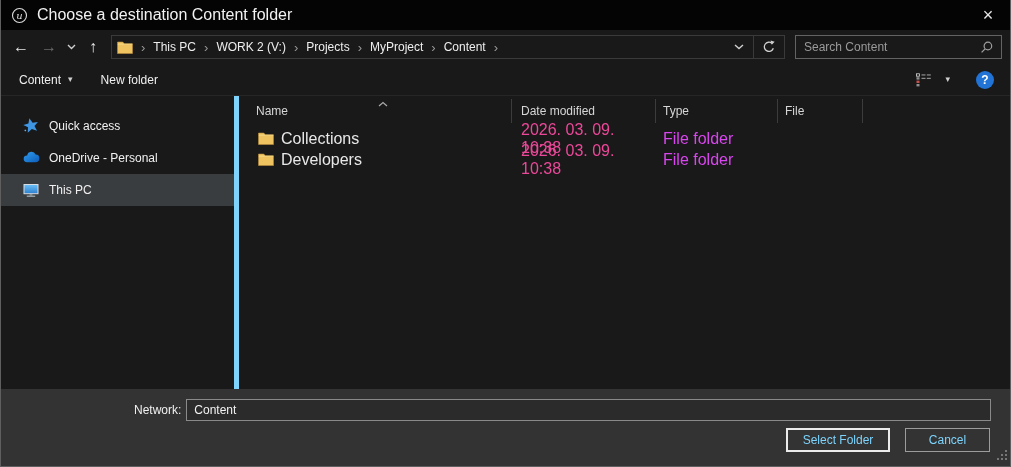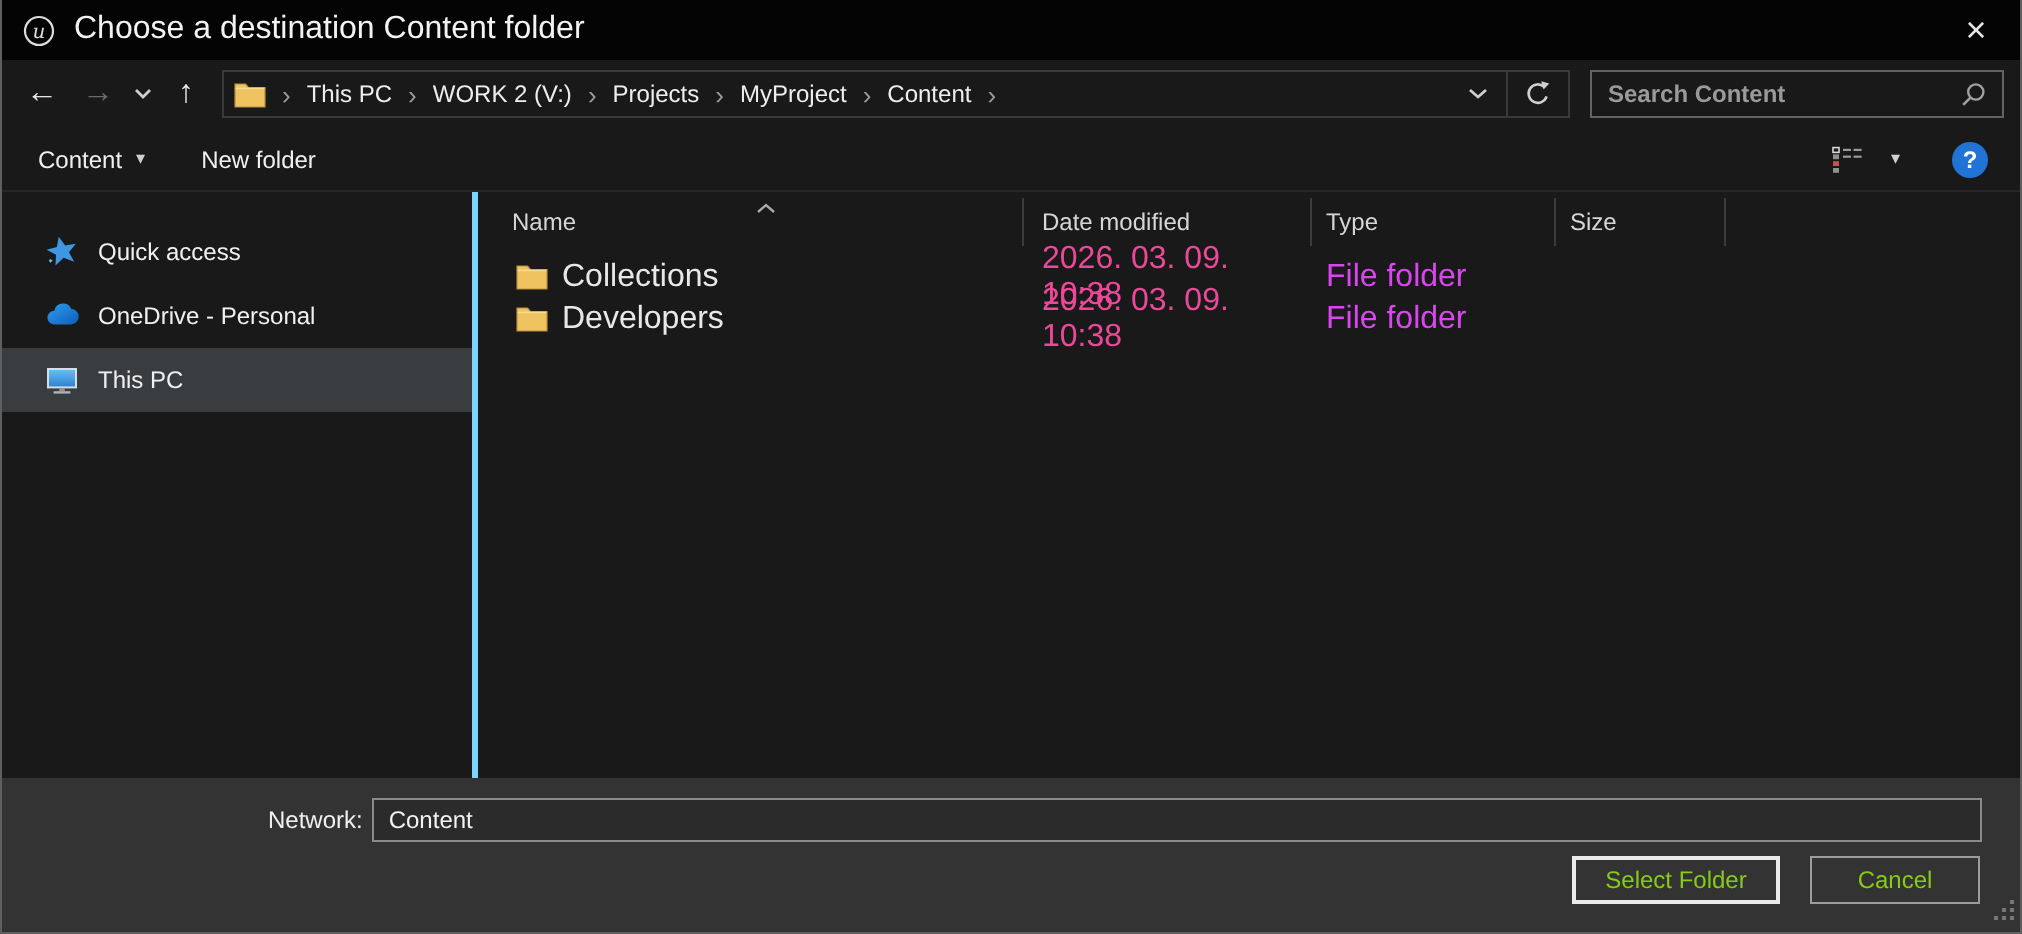--- a/index.html
+++ b/index.html
@@ -23,34 +23,34 @@
   .addressbar{ flex:1; height:24px; border:1px solid #3a3a3a; background:#191919;
                display:flex; align-items:center; margin-left:4px; padding:0 5px; min-width:0;}
   .crumb-sep{ color:#9a9a9a; font-size:13px; padding:0 8px; line-height:1;}
   .crumb{ color:#eeeeee; font-size:12px; white-space:nowrap;}
   .addr-right{ margin-left:auto; display:flex; align-items:center; height:100%;}
   .addr-divider{ width:1px; height:22px; background:#3a3a3a; margin:0 5px;}
   
   .searchbox{ width:207px; height:24px; margin-left:10px; border:1px solid #636363;
               background:#191919; display:flex; align-items:center; padding:0 8px;}
   .searchbox input{ flex:1; background:transparent; border:none; outline:none; color:#cccccc;
-                    font-size:12px; font-family:"Liberation Sans",sans-serif; min-width:0;font-weight:bold;}
+                    font-size:12px; font-family:"Liberation Sans",sans-serif; min-width:0;}
   .searchbox input::placeholder{ color:#9a9a9a; }
   
   .toolbar{ height:32px; background:#191919; display:flex; align-items:center;
             padding:0 16px 0 18px; border-bottom:1px solid #262626; flex:0 0 auto;}
   .tb-btn{ display:flex; align-items:center; gap:7px; color:#f0f0f0; font-size:12px; cursor:default;}
   .caret{ font-size:9px; color:#d0d0d0; line-height:1;}
   .tb-right{ margin-left:auto; display:flex; align-items:center;}
   .help-circle{ width:18px; height:18px; border-radius:50%; background:#2273d6; color:#ffffff;
                 font-weight:bold; font-size:12px; display:flex; align-items:center; justify-content:center;
                 margin-left:26px;}
   
   .content{ flex:1; display:flex; min-height:0; background:#191919;}
-  .sidebar{ width:238px; flex:0 0 auto; border-right:3px solid #7dd3fc; padding-top:14px;}
+  .sidebar{ width:238px; flex:0 0 auto; border-right:5px solid #7dd3fc; padding-top:14px;}
   .side-item{ height:32px; display:flex; align-items:center; padding-left:21px; gap:9px;
               color:#f0f0f0; font-size:12px; cursor:default;}
   .side-item.selected{ background:#3a3d40; }
   .filepanel{ flex:1; position:relative; min-width:0;}
   .listheader{ display:flex; height:27px; align-items:center; color:#d6d6d6; font-size:12px; margin-top:1px;}
   .hcell{ height:24px; line-height:24px; border-right:1px solid #3c3c3c; white-space:nowrap; overflow:hidden;}
   .c-name{ width:273px; padding-left:17px;}
   .c-date{ width:144px; padding-left:9px;}
   .c-type{ width:122px; padding-left:7px;}
   .c-size{ width:85px;  padding-left:7px;}
@@ -61,21 +61,21 @@
   .frow .cell-date{ width:144px; padding-left:9px; color:#ec4899;}
   .frow .cell-type{ width:122px; padding-left:7px; color:#d946ef;}
   .frow .cell-size{ width:85px; padding-left:7px;}
   
   .footer{ height:77px; flex:0 0 auto; background:#333333; position:relative;}
   .folder-row{ display:flex; align-items:center; padding:10px 19px 0 133px;}
   .folder-row label{ margin-right:5px; color:#f0f0f0; font-size:12px;}
   .folder-input{ flex:1; height:22px; background:#2b2b2b; border:1px solid #8a8a8a; color:#f2f2f2;
                  font-size:12px; font-family:"Liberation Sans",sans-serif; padding:0 7px; outline:none;}
   .button-row{ display:flex; justify-content:flex-end; gap:15px; padding:7px 20px 0 0;}
-  .btn{ height:24px; background:#333333; color:#84cc16; font-size:12px;
+  .btn{ height:24px; background:#333333; color:#7dd3fc; font-size:12px;
         display:flex; align-items:center; justify-content:center; cursor:default;}
   .btn.primary{ width:104px; border:2px solid #ebebeb;}
   .btn.normal{ width:85px; border:1px solid #9c9c9c;}
   .grip{ position:absolute; right:2px; bottom:2px;}
 </style>
 </head>
 <body>
 
 <div class="window">
 
@@ -218,21 +218,21 @@
     <div class="filepanel">
       <span class="sort-caret">
         <svg width="12" height="6" viewBox="0 0 12 6">
             <polyline points="2,5 6,1.5 10,5" fill="none" stroke="#aaaaaa" stroke-width="1.2"></polyline>
           </svg>
       </span>
       <div class="listheader">
         <span class="hcell c-name">Name</span>
         <span class="hcell c-date">Date modified</span>
         <span class="hcell c-type">Type</span>
-        <span class="hcell c-size">Size</span>
+        <span class="hcell c-size">File</span>
       </div>
       <div class="rows">
         <div class="frow">
           <span class="cell-name">
             <span style="display:flex;">
               <svg width="16" height="13" viewBox="0 0 16 13">
                 <path d="M0.5 1 h5.3 l1.5 1.8 h8.2 v9.7 h-15 z" fill="#efc35f" stroke="#b98e3e" stroke-width="0.6"></path>
                 <path d="M0.8 3.2 h14.4" stroke="#f7dd8f" stroke-width="0.8"></path>
               </svg>
             </span>

